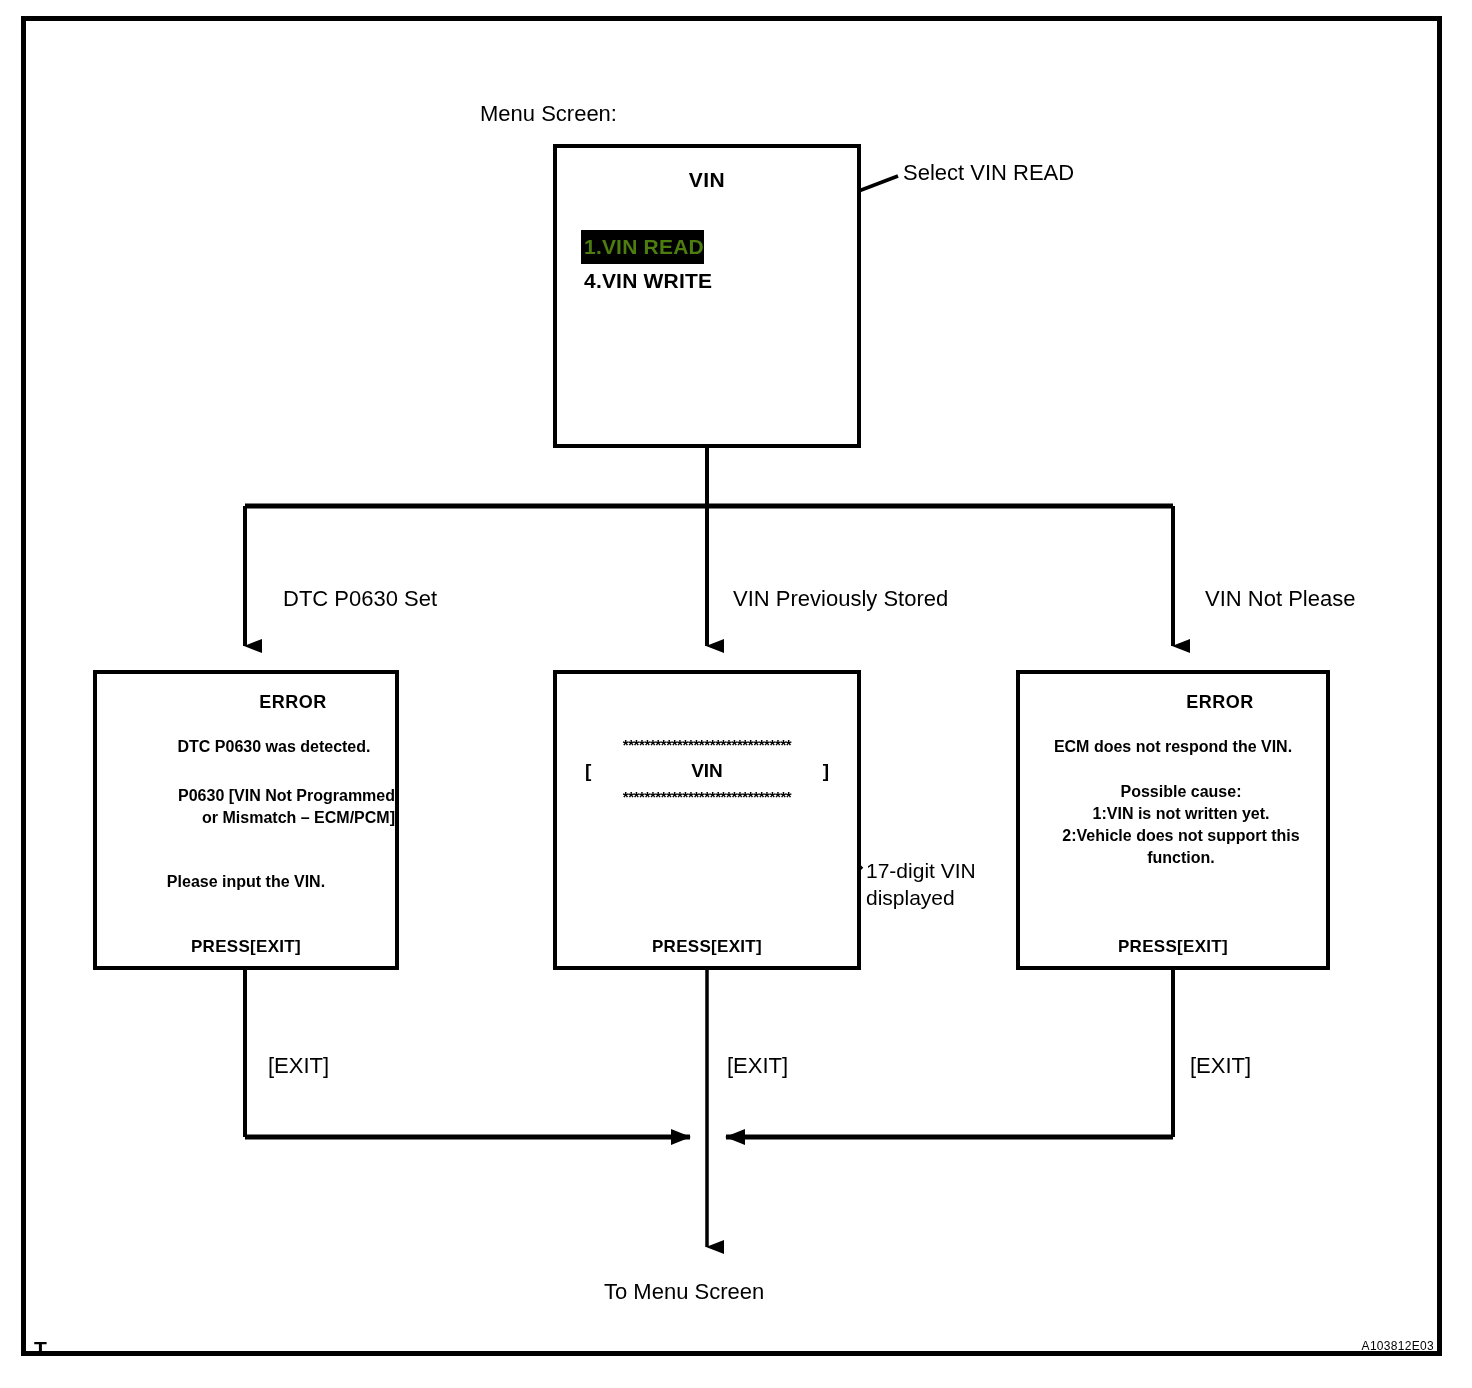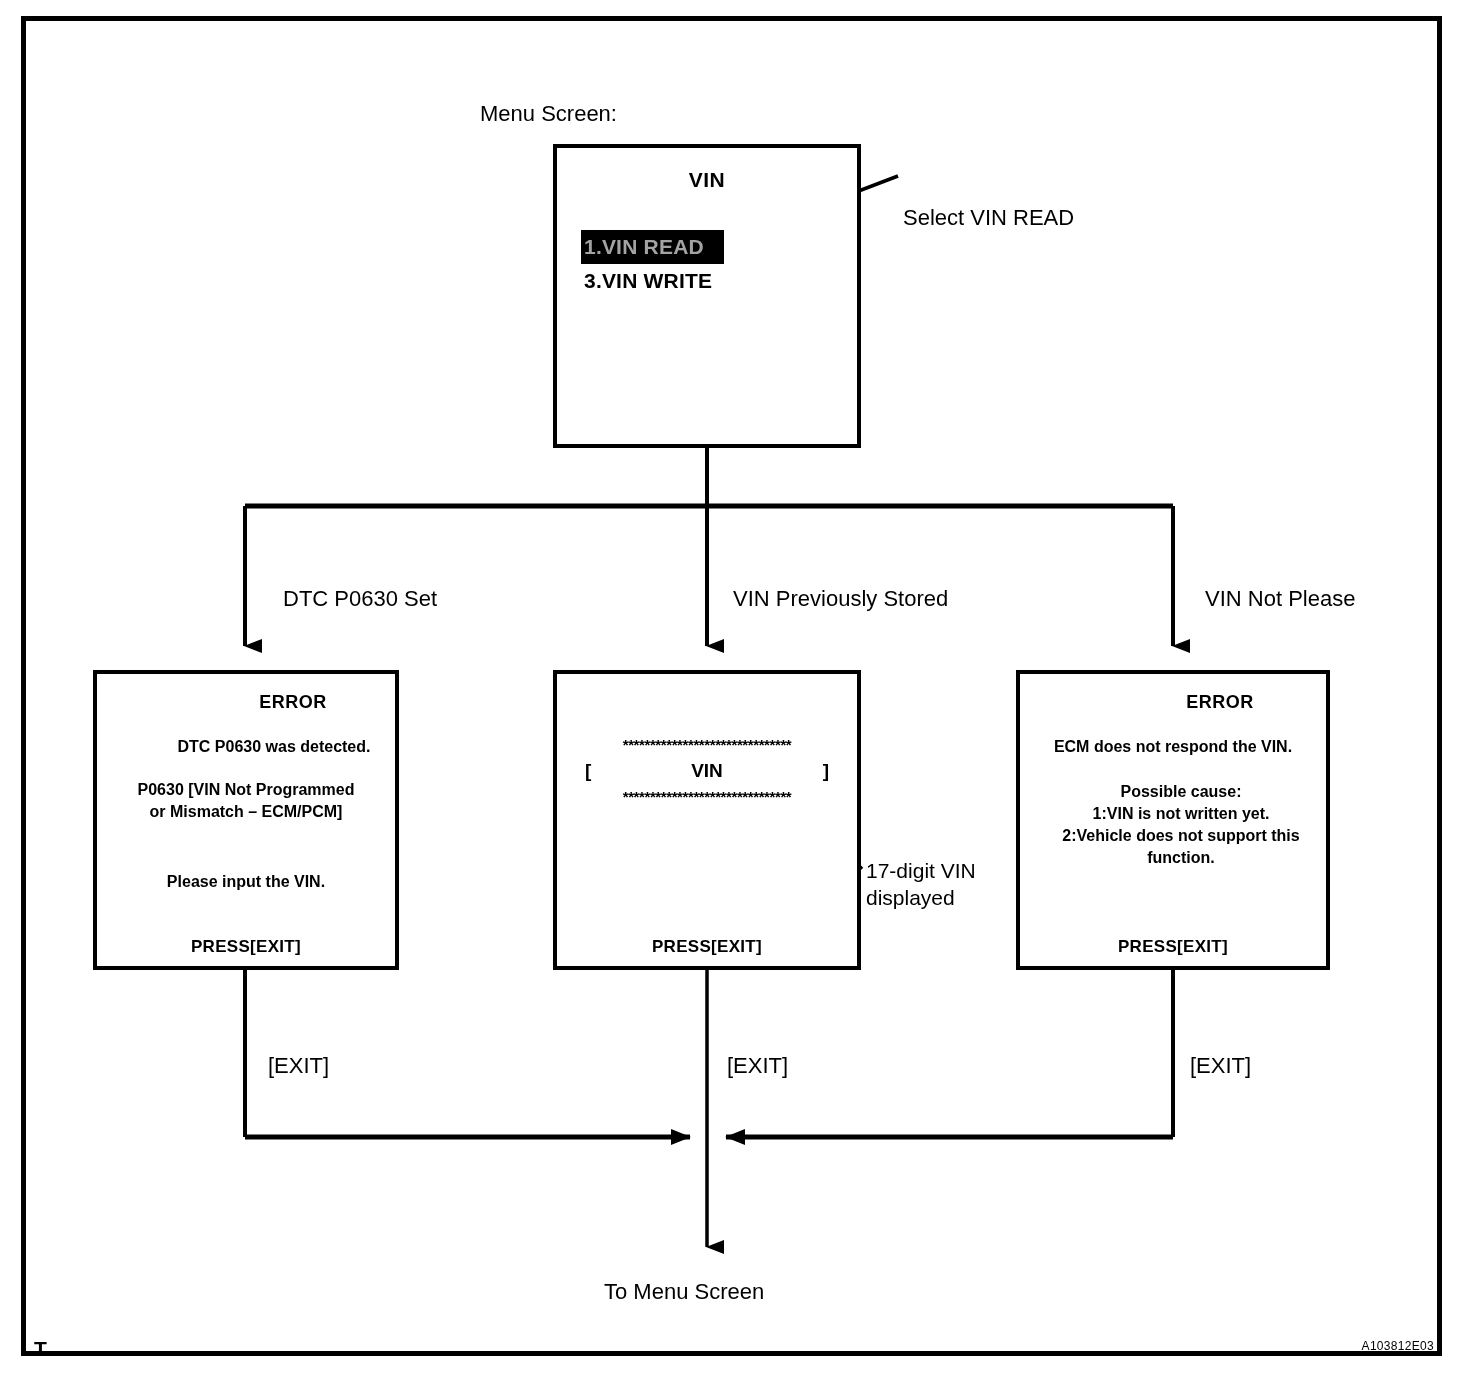--- a/index.html
+++ b/index.html
@@ -76,22 +76,22 @@
   .menu-item {
     font-size: 21px;
     font-weight: bold;
     letter-spacing: 0.2px;
     line-height: 31px;
     white-space: nowrap;
     display: inline-block;
   }
   .menu-item.selected {
     background: #000000;
-    color: #a3a3a3;
-    padding: 1px 20px 2px 3px;
+    color: #4d7c0f;
+    padding: 1px 0 2px 3px;
   }
   .menu-item.plain { padding: 1px 4px 2px 3px; }
 
   
   #box-error-dtc { left: 93px;  top: 670px; width: 306px; height: 300px; }
   #box-vin       { left: 553px; top: 670px; width: 308px; height: 300px; }
   #box-error-ecm { left: 1016px;top: 670px; width: 314px; height: 300px; }
 
   .scr-text {
     position: absolute;
@@ -101,21 +101,21 @@
     font-weight: bold;
     white-space: pre-line;
   }
   .scr-head   { font-size: 18px; letter-spacing: 0.5px; padding-left: 47px; }
   .scr-body   { font-size: 16px; line-height: 22px; }
   .scr-press  { font-size: 17px; letter-spacing: 0.3px; }
 
   
   #e1-head  { top: 18px; }
   #e1-line1 { top: 62px; padding-left: 28px; }
-  #e1-line2 { top: 105px; }
+  #e1-line2 { top: 111px; text-align: right; }
   #e1-line3 { top: 197px; }
   #e1-press { top: 263px; }
 
   
   #v-stars1 { top: 62px; font-size: 15px; letter-spacing: -0.4px; font-weight: bold; }
   #v-stars2 { top: 114px; font-size: 15px; letter-spacing: -0.4px; font-weight: bold; }
   #v-press  { top: 263px; }
   .vin-row {
     position: absolute;
     left: 28px;
@@ -136,21 +136,21 @@
   #e2-press { top: 263px; }
 
   
   .label {
     position: absolute;
     font-size: 22px;
     white-space: pre-line;
     line-height: 28px;
   }
   #lbl-menu-screen   { left: 480px; top: 100px; }
-  #lbl-select-vin    { left: 903px; top: 159px; margin-top: 45px; }
+  #lbl-select-vin    { left: 903px; top: 159px; }
   #lbl-branch-left   { left: 283px; top: 585px; }
   #lbl-branch-mid    { left: 733px; top: 585px; }
   #lbl-branch-right  { left: 1205px; top: 585px; }
   #lbl-17digit       { left: 866px; top: 857px; font-size: 21px; line-height: 27px; }
   #lbl-exit-left     { left: 268px; top: 1052px; }
   #lbl-exit-mid      { left: 727px; top: 1052px; }
   #lbl-exit-right    { left: 1190px; top: 1052px; }
   #lbl-to-menu       { left: 604px; top: 1278px; }
 
   
@@ -210,21 +210,21 @@
     <line x1="707" y1="970" x2="707" y2="1247" stroke="#000" stroke-width="3.5" marker-end="url(#arrowDown)"></line>
   </svg>
 
   <div class="label" id="lbl-menu-screen">Menu Screen:</div>
 
   <div class="screen" id="menu-screen">
     <div class="screen-inner">
       <div class="menu-title">VIN</div>
       <div class="menu-list">
         <div><span class="menu-item selected">1.VIN READ</span></div>
-        <div><span class="menu-item plain">3.VIN WRITE</span></div>
+        <div><span class="menu-item plain">4.VIN WRITE</span></div>
       </div>
     </div>
   </div>
 
   <div class="label" id="lbl-select-vin">Select VIN READ</div>
 
   <div class="label" id="lbl-branch-left">DTC P0630 Set</div>
   <div class="label" id="lbl-branch-mid">VIN Previously Stored</div>
   <div class="label" id="lbl-branch-right">VIN Not Please</div>
 

